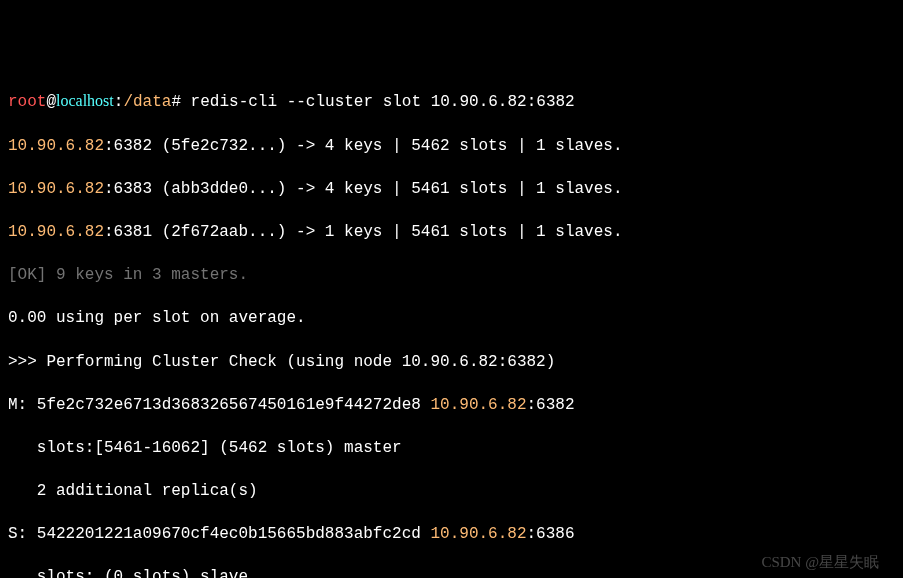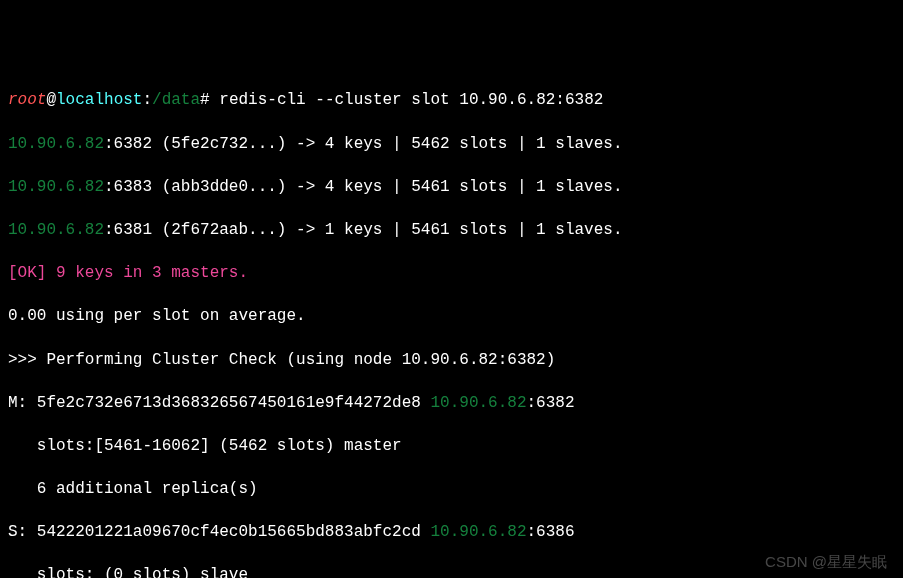--- a/index.html
+++ b/index.html
@@ -10,50 +10,50 @@
     line-height: 1.35;
     color: #fff;
     padding: 4px 8px;
     width: 903px;
     height: 578px;
     overflow: hidden;
     position: relative;
     white-space: pre;
   }
   .line { white-space: pre; }
-  .red { color: #ff5555; font-style: italic; }
-  .cyan { color: #55ffff; }
-  .magenta { color: #15803d; }
-  .green { color: #ec4899; }
+  .red { color: #ff5555; }
+  .cyan { color: #55ffff; font-family: Liberation Serif, serif; }
+  .magenta { color: #fdba74; }
+  .green { color: #737373; }
   .white { color: #ffffff; }
   .watermark {
     position: absolute;
-    right: 16px;
+    right: 24px;
     bottom: 6px;
     color: rgba(200,200,200,0.35);
     font-size: 15px;
-    font-family: Liberation Sans, sans-serif;
+    font-family: Liberation Serif, serif;
     white-space: nowrap;
   }
 </style>
 </head>
 <body>
 
 
 
 <div class="line"><span class="red">root</span><span class="white">@</span><span class="cyan">localhost</span><span class="white">:</span><span class="magenta">/data</span><span class="white">#</span><span class="white"> redis-cli --cluster slot 10.90.6.82:6382</span></div>
 <div class="line"><span class="magenta">10.90.6.82</span><span class="white">:6382 (5fe2c732...) -&gt; 4 keys | 5462 slots | 1 slaves.</span></div>
 <div class="line"><span class="magenta">10.90.6.82</span><span class="white">:6383 (abb3dde0...) -&gt; 4 keys | 5461 slots | 1 slaves.</span></div>
 <div class="line"><span class="magenta">10.90.6.82</span><span class="white">:6381 (2f672aab...) -&gt; 1 keys | 5461 slots | 1 slaves.</span></div>
 <div class="line"><span class="green">[OK]</span><span class="green"> 9 keys in 3 masters.</span></div>
 <div class="line white">0.00 using per slot on average.</div>
 <div class="line white">&gt;&gt;&gt; Performing Cluster Check (using node 10.90.6.82:6382)</div>
 <div class="line"><span class="white">M: </span><span class="white">5fe2c732e6713d368326567450161e9f44272de8 </span><span class="magenta">10.90.6.82</span><span class="white">:6382</span></div>
 <div class="line white">   slots:[5461-16062] (5462 slots) master</div>
-<div class="line white">   6 additional replica(s)</div>
+<div class="line white">   2 additional replica(s)</div>
 <div class="line"><span class="white">S: </span><span class="white">5422201221a09670cf4ec0b15665bd883abfc2cd </span><span class="magenta">10.90.6.82</span><span class="white">:6386</span></div>
 <div class="line white">   slots: (0 slots) slave</div>
 
 
 
 
 
 
 
 

